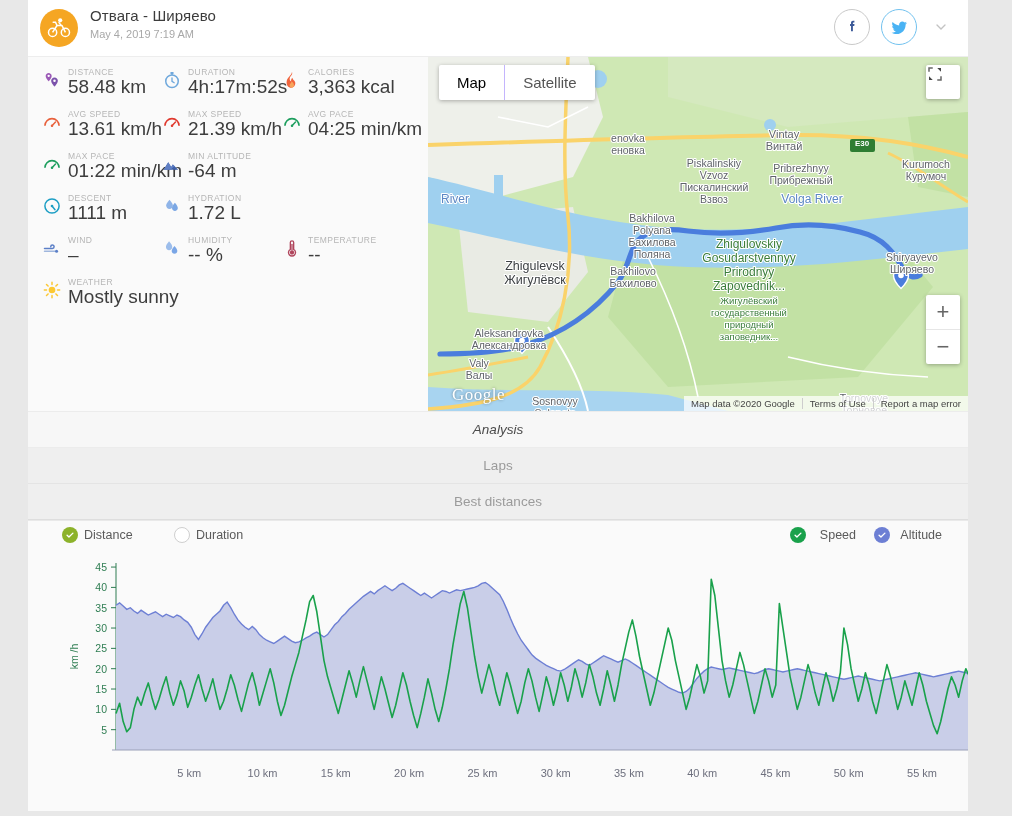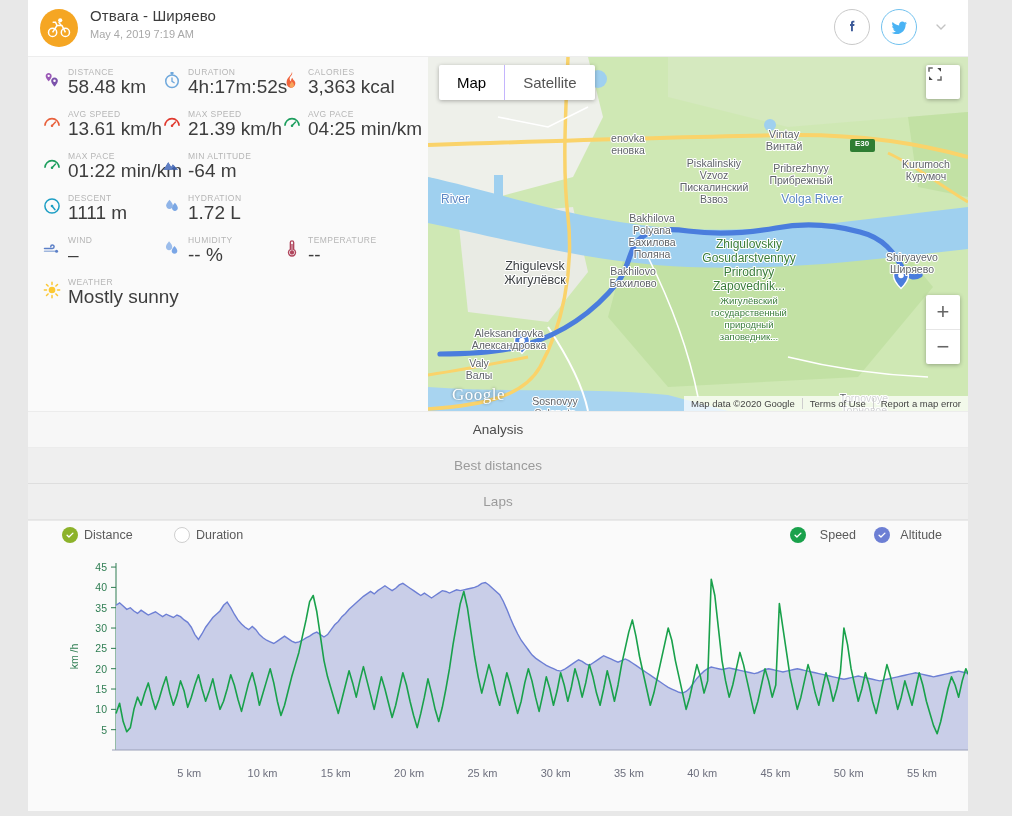--- a/index.html
+++ b/index.html
@@ -51,21 +51,21 @@
   .zoomctl div:first-child{border-bottom:1px solid #e6e6e6;}
   .gwatermark{position:absolute;left:24px;bottom:6px;z-index:6;font-size:17px;letter-spacing:.5px;
     font-family:"Liberation Serif",serif;color:#fff;text-shadow:0 0 3px rgba(0,0,0,.45);}
   .attrib{position:absolute;right:0;bottom:0;z-index:6;display:flex;align-items:center;height:15px;
     background:rgba(255,255,255,.72);}
   .attrib span{font-size:9.5px;color:#444;padding:0 7px;white-space:nowrap;}
   .attrib span+span{border-left:1px solid #cdcdcd;}
 
   
   .sec{height:35px;display:flex;align-items:center;justify-content:center;font-size:13.5px;cursor:pointer;}
-  .sec.analysis{background:#f7f7f7;color:#4b4b4b;border-top:1px solid #ececec;border-bottom:1px solid #ececec;}
+  .sec.analysis{background:#f7f7f7;color:#4b4b4b;border-top:1px solid #ececec;border-bottom:1px solid #ececec;font-style:italic;}
   .sec.laps{background:#efefef;color:#9b9b9b;border-bottom:1px solid #e4e4e4;}
   .sec.best{background:#efefef;color:#9b9b9b;border-bottom:1px solid #dedede;}
 
   
   .chart{position:relative;height:290px;background:#fafafa;border-top:1px solid #e9e9e9;}
   .legend{position:absolute;top:6px;left:18px;right:18px;height:26px;}
   .lg{position:absolute;display:flex;align-items:center;gap:6px;cursor:pointer;}
   .lgmark{width:16px;height:16px;border-radius:50%;display:flex;align-items:center;justify-content:center;}
   .lgmark svg{display:block;}
   .lgtxt{font-size:12.5px;color:#5a5a5a;}
@@ -378,22 +378,22 @@
 
         <div class="attrib">
           <span>Map data ©2020 Google</span>
           <span>Terms of Use</span>
           <span>Report a map error</span>
         </div>
       </div>
     </div>
 
     <div class="sec analysis">Analysis</div>
+    <div class="sec laps">Laps</div>
     <div class="sec best">Best distances</div>
-    <div class="sec laps">Laps</div>
 
     <div class="chart">
       <div class="legend">
         <div class="lg" style="left:16px;">
           <span class="lgmark" style="background:#8cb22a;">
             <svg width="10" height="10" viewBox="0 0 24 24">
                 <path d="M5 12.5l4.5 4.5L19 7.5" fill="none" stroke="#fff" stroke-width="3.2" stroke-linecap="round" stroke-linejoin="round"></path>
               </svg>
           </span>
           <span class="lgtxt">Distance</span>

